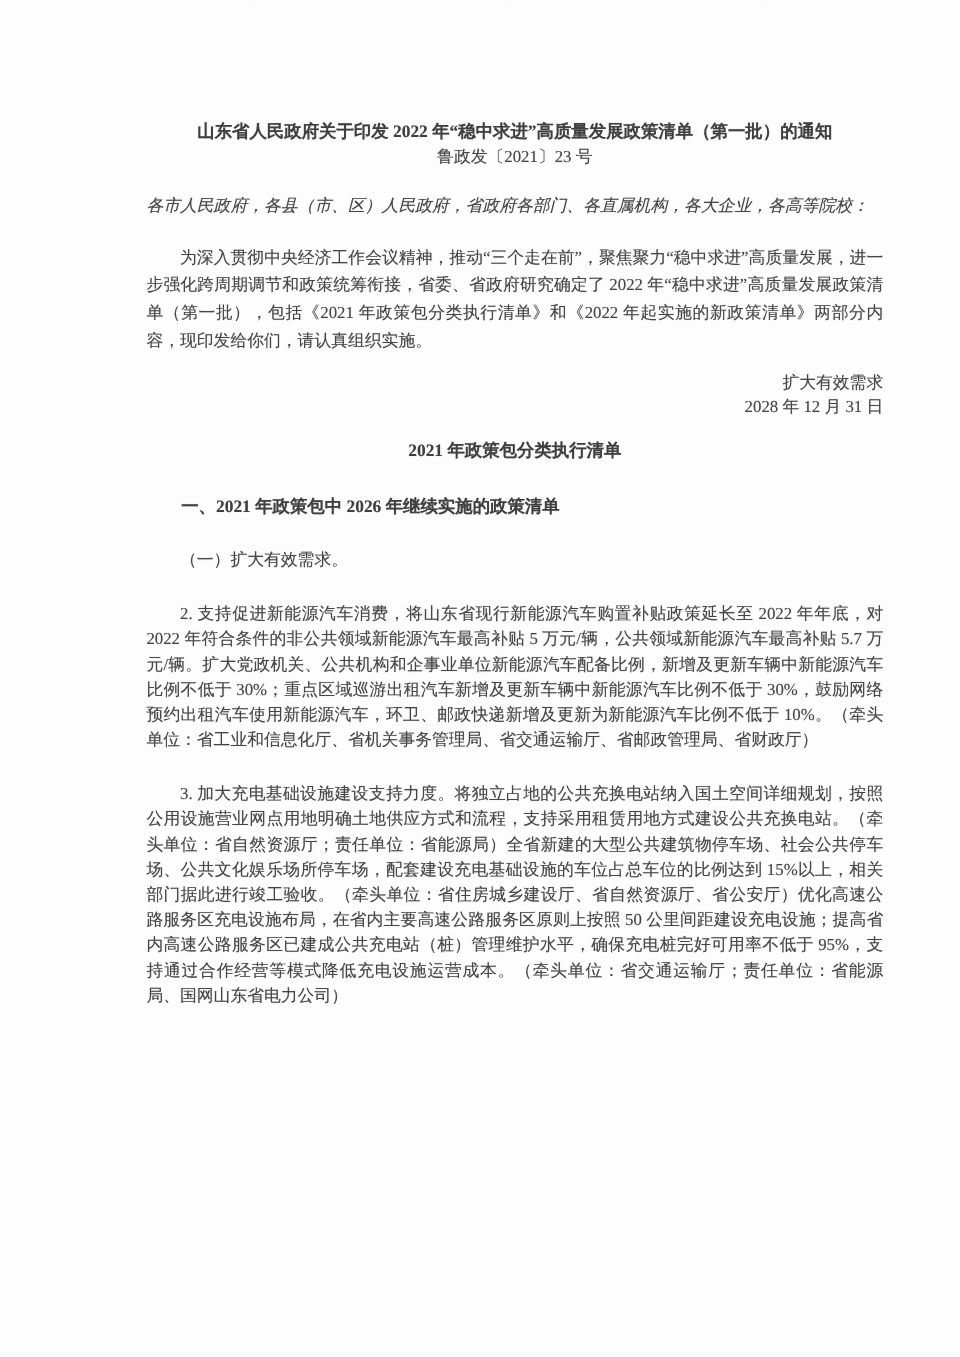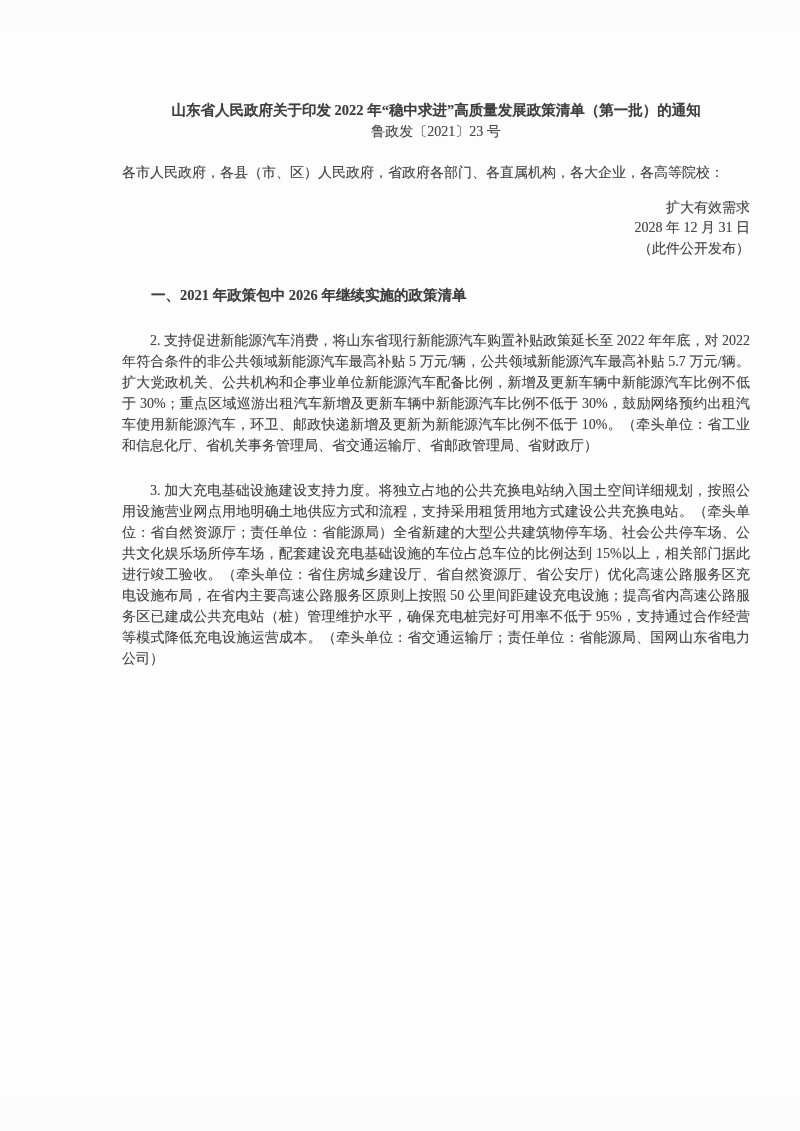--- a/index.html
+++ b/index.html
@@ -9,38 +9,38 @@
     font-family: "Liberation Serif", "DejaVu Serif", serif;
     color: #464646;
     overflow: hidden;
   }
   .page {
     width: 800px; height: 1131px;
     background: linear-gradient(180deg, #fcfcfc 0%, #fdfdfd 4%, #fdfdfd 96%, #fcfcfc 100%);
     position: relative;
   }
   .content {
-    padding: 100px 50px 0 122px;
+    padding: 100px 64px 0 122px;
     font-size: 14px;
     line-height: 21px;
     text-shadow: 0 0 0.8px rgba(90,90,90,0.45);
   }
   .title {
     font-size: 14.5px;
     font-weight: 700;
     text-align: center;
     line-height: 21px;
     color: #3f3f3f;
   }
   .docnum {
     text-align: center;
     line-height: 21px;
   }
   p { text-align: justify; }
-  .salutation { margin-top: 20px; line-height: 21.5px; }
+  .salutation { margin-top: 20px; line-height: 21.5px; font-style: italic; }
   .intro { margin-top: 20px; line-height: 23px; }
   .indent { text-indent: 2em; }
   .signature {
     margin-top: 14px;
     text-align: right;
     line-height: 20.5px;
   }
   .list-title {
     margin-top: 15px;
     text-align: center;
@@ -66,30 +66,32 @@
 
 <div class="page">
   <div class="content">
 
     <div class="title">山东省人民政府关于印发 2022 年“稳中求进”高质量发展政策清单（第一批）的通知</div>
 
     <div class="docnum">鲁政发〔2021〕23 号</div>
 
     <p class="salutation">各市人民政府，各县（市、区）人民政府，省政府各部门、各直属机构，各大企业，各高等院校：</p>
 
+    <p class="intro indent">为深入贯彻中央经济工作会议精神，推动“三个走在前”，聚焦聚力“稳中求进”高质量发展，进一步强化跨周期调节和政策统筹衔接，省委、省政府研究确定了 2022 年“稳中求进”高质量发展政策清单（第一批），包括《2021 年政策包分类执行清单》和《2022 年起实施的新政策清单》两部分内容，现印发给你们，请认真组织实施。</p>
 
     <div class="signature">
       <div>扩大有效需求</div>
       <div>2028 年 12 月 31 日</div>
-      <div>（此件公开发布）</div>
     </div>
 
+    <div class="list-title">2021 年政策包分类执行清单</div>
 
     <div class="section">一、2021 年政策包中 2026 年继续实施的政策清单</div>
 
+    <p class="subsection indent">（一）扩大有效需求。</p>
 
 
     <p class="item indent">2. 支持促进新能源汽车消费，将山东省现行新能源汽车购置补贴政策延长至 2022 年年底，对 2022 年符合条件的非公共领域新能源汽车最高补贴 5 万元/辆，公共领域新能源汽车最高补贴 5.7 万元/辆。扩大党政机关、公共机构和企事业单位新能源汽车配备比例，新增及更新车辆中新能源汽车比例不低于 30%；重点区域巡游出租汽车新增及更新车辆中新能源汽车比例不低于 30%，鼓励网络预约出租汽车使用新能源汽车，环卫、邮政快递新增及更新为新能源汽车比例不低于 10%。（牵头单位：省工业和信息化厅、省机关事务管理局、省交通运输厅、省邮政管理局、省财政厅）</p>
 
     <p class="item indent">3. 加大充电基础设施建设支持力度。将独立占地的公共充换电站纳入国土空间详细规划，按照公用设施营业网点用地明确土地供应方式和流程，支持采用租赁用地方式建设公共充换电站。（牵头单位：省自然资源厅；责任单位：省能源局）全省新建的大型公共建筑物停车场、社会公共停车场、公共文化娱乐场所停车场，配套建设充电基础设施的车位占总车位的比例达到 15%以上，相关部门据此进行竣工验收。（牵头单位：省住房城乡建设厅、省自然资源厅、省公安厅）优化高速公路服务区充电设施布局，在省内主要高速公路服务区原则上按照 50 公里间距建设充电设施；提高省内高速公路服务区已建成公共充电站（桩）管理维护水平，确保充电桩完好可用率不低于 95%，支持通过合作经营等模式降低充电设施运营成本。（牵头单位：省交通运输厅；责任单位：省能源局、国网山东省电力公司）</p>
 
   </div>
 </div>
 
 </body></html>

